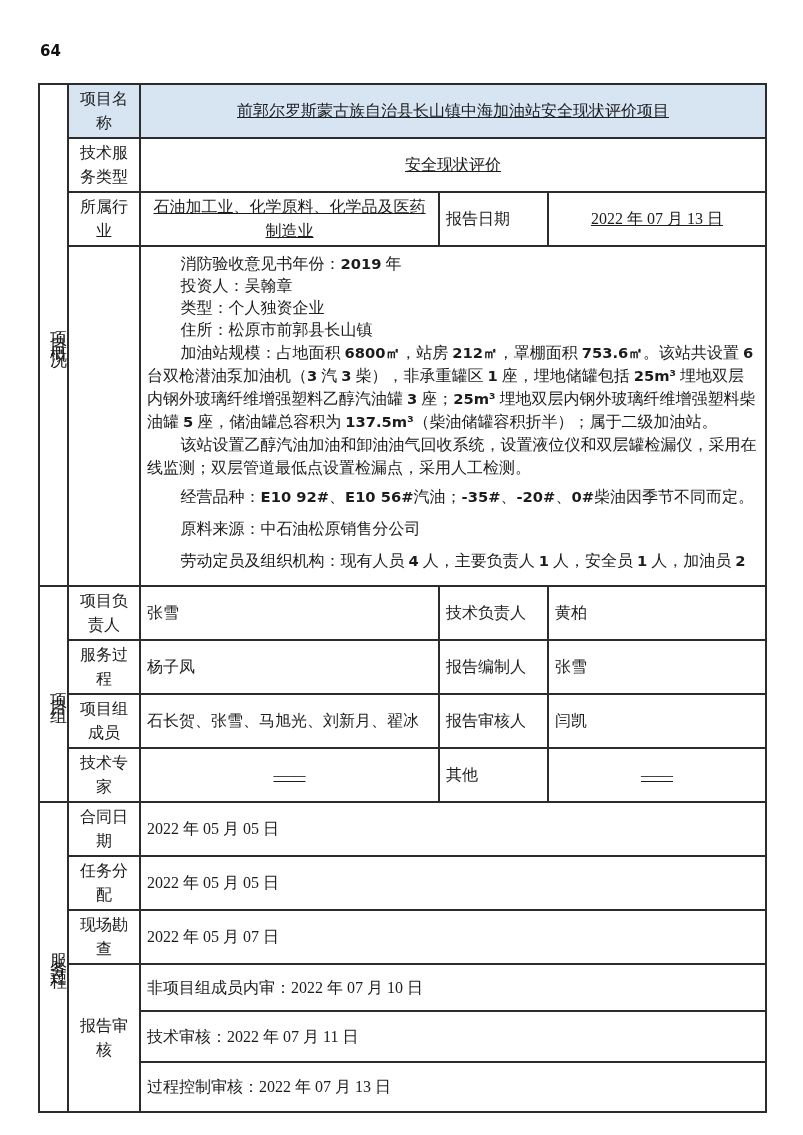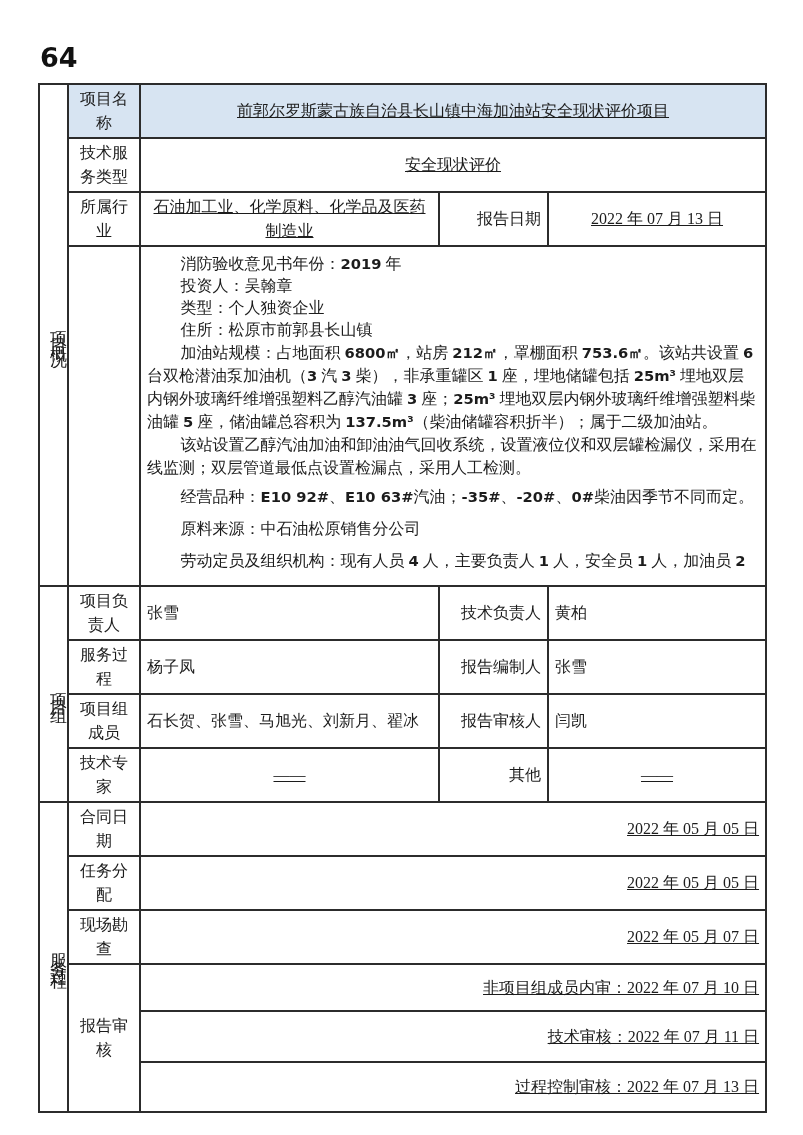--- a/index.html
+++ b/index.html
@@ -11,21 +11,21 @@
     color: #1c1c1c;
     font-family: "Liberation Serif", "DejaVu Serif", serif;
     overflow: hidden;
   }
   .pagenum {
     position: absolute;
     left: 40px;
     top: 42px;
     font-family: "DejaVu Sans", "Liberation Sans", sans-serif;
     font-weight: 700;
-    font-size: 27px;
+    font-size: 15px;
     color: #111;
   }
   table.doc {
     position: absolute;
     left: 38px;
     top: 83px;
     width: 727px;
     border-collapse: collapse;
     table-layout: fixed;
   }
@@ -49,26 +49,26 @@
     font-size: 17px;
     margin: 0 auto;
     display: inline-block;
   }
   td.lbl {
     text-align: center;
     padding: 2px 10px;
     line-height: 25px;
   }
   td.lbl2 {
-    text-align: right;
+    text-align: left;
     padding: 2px 8px;
   }
   td.val-center { text-align: center; text-decoration: underline; }
   td.val-top { vertical-align: top; padding: 5px 10px; border-radius: 14px; }
-  td.val-left { text-align: right; padding: 2px 10px; text-decoration: underline; }
+  td.val-left { text-align: left; padding: 2px 10px; }
   td.hdr { background: #d7e4f2; }
   td.overview-cell { vertical-align: top; padding: 6px 10px 0 10px; }
   .ov-wrap { height: 326px; overflow: hidden; font-size: 16px; }
   .ov-line  { line-height: 22px; padding-left: 2.1em; }
   .ov-para  { line-height: 23px; text-indent: 2.1em; margin: 0; }
   .ov-spaced{ line-height: 28px; text-indent: 2.1em; margin: 4px 0 0 0; }
   .num {
     font-family: "DejaVu Sans", "Liberation Sans", sans-serif;
     font-weight: 700;
     font-size: 0.92em;
@@ -115,21 +115,21 @@
     <tr style="height:340px">
       <td></td>
       <td class="overview-cell" colspan="3">
         <div class="ov-wrap">
           <div class="ov-line">消防验收意见书年份：<span class="num">2019</span> 年</div>
           <div class="ov-line">投资人：吴翰章</div>
           <div class="ov-line">类型：个人独资企业</div>
           <div class="ov-line">住所：松原市前郭县长山镇</div>
           <p class="ov-para">加油站规模：占地面积 <span class="num">6800㎡</span>，站房 <span class="num">212㎡</span>，罩棚面积 <span class="num">753.6㎡</span>。该站共设置 <span class="num">6</span> 台双枪潜油泵加油机（<span class="num">3</span> 汽 <span class="num">3</span> 柴），非承重罐区 <span class="num">1</span> 座，埋地储罐包括 <span class="num">25m³</span> 埋地双层内钢外玻璃纤维增强塑料乙醇汽油罐 <span class="num">3</span> 座；<span class="num">25m³</span> 埋地双层内钢外玻璃纤维增强塑料柴油罐 <span class="num">5</span> 座，储油罐总容积为 <span class="num">137.5m³</span>（柴油储罐容积折半）；属于二级加油站。</p>
           <p class="ov-para">该站设置乙醇汽油加油和卸油油气回收系统，设置液位仪和双层罐检漏仪，采用在线监测；双层管道最低点设置检漏点，采用人工检测。</p>
-          <p class="ov-spaced">经营品种：<span class="num">E10 92#</span>、<span class="num">E10 63#</span>汽油；<span class="num">-35#</span>、<span class="num">-20#</span>、<span class="num">0#</span>柴油因季节不同而定。</p>
+          <p class="ov-spaced">经营品种：<span class="num">E10 92#</span>、<span class="num">E10 56#</span>汽油；<span class="num">-35#</span>、<span class="num">-20#</span>、<span class="num">0#</span>柴油因季节不同而定。</p>
           <p class="ov-spaced">原料来源：中石油松原销售分公司</p>
           <p class="ov-spaced">劳动定员及组织机构：现有人员 <span class="num">4</span> 人，主要负责人 <span class="num">1</span> 人，安全员 <span class="num">1</span> 人，加油员 <span class="num">2</span> 人，站内设有安全管理组织机构。</p>
         </div>
       </td>
     </tr>
 
     <tr style="height:52px">
       <td class="side" rowspan="4">
         <span class="vlabel">项目组</span>
       </td>

